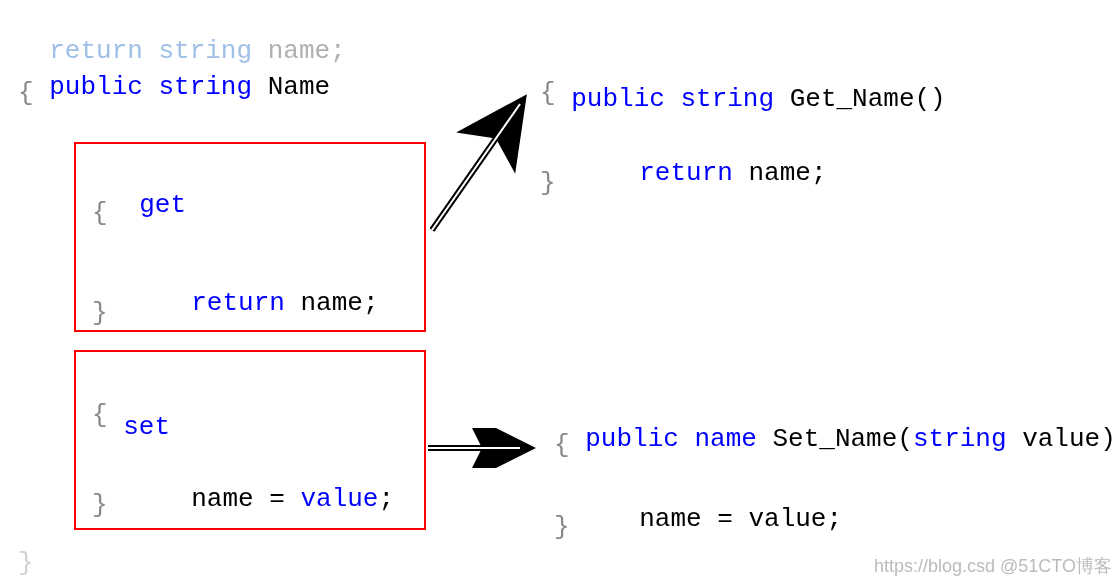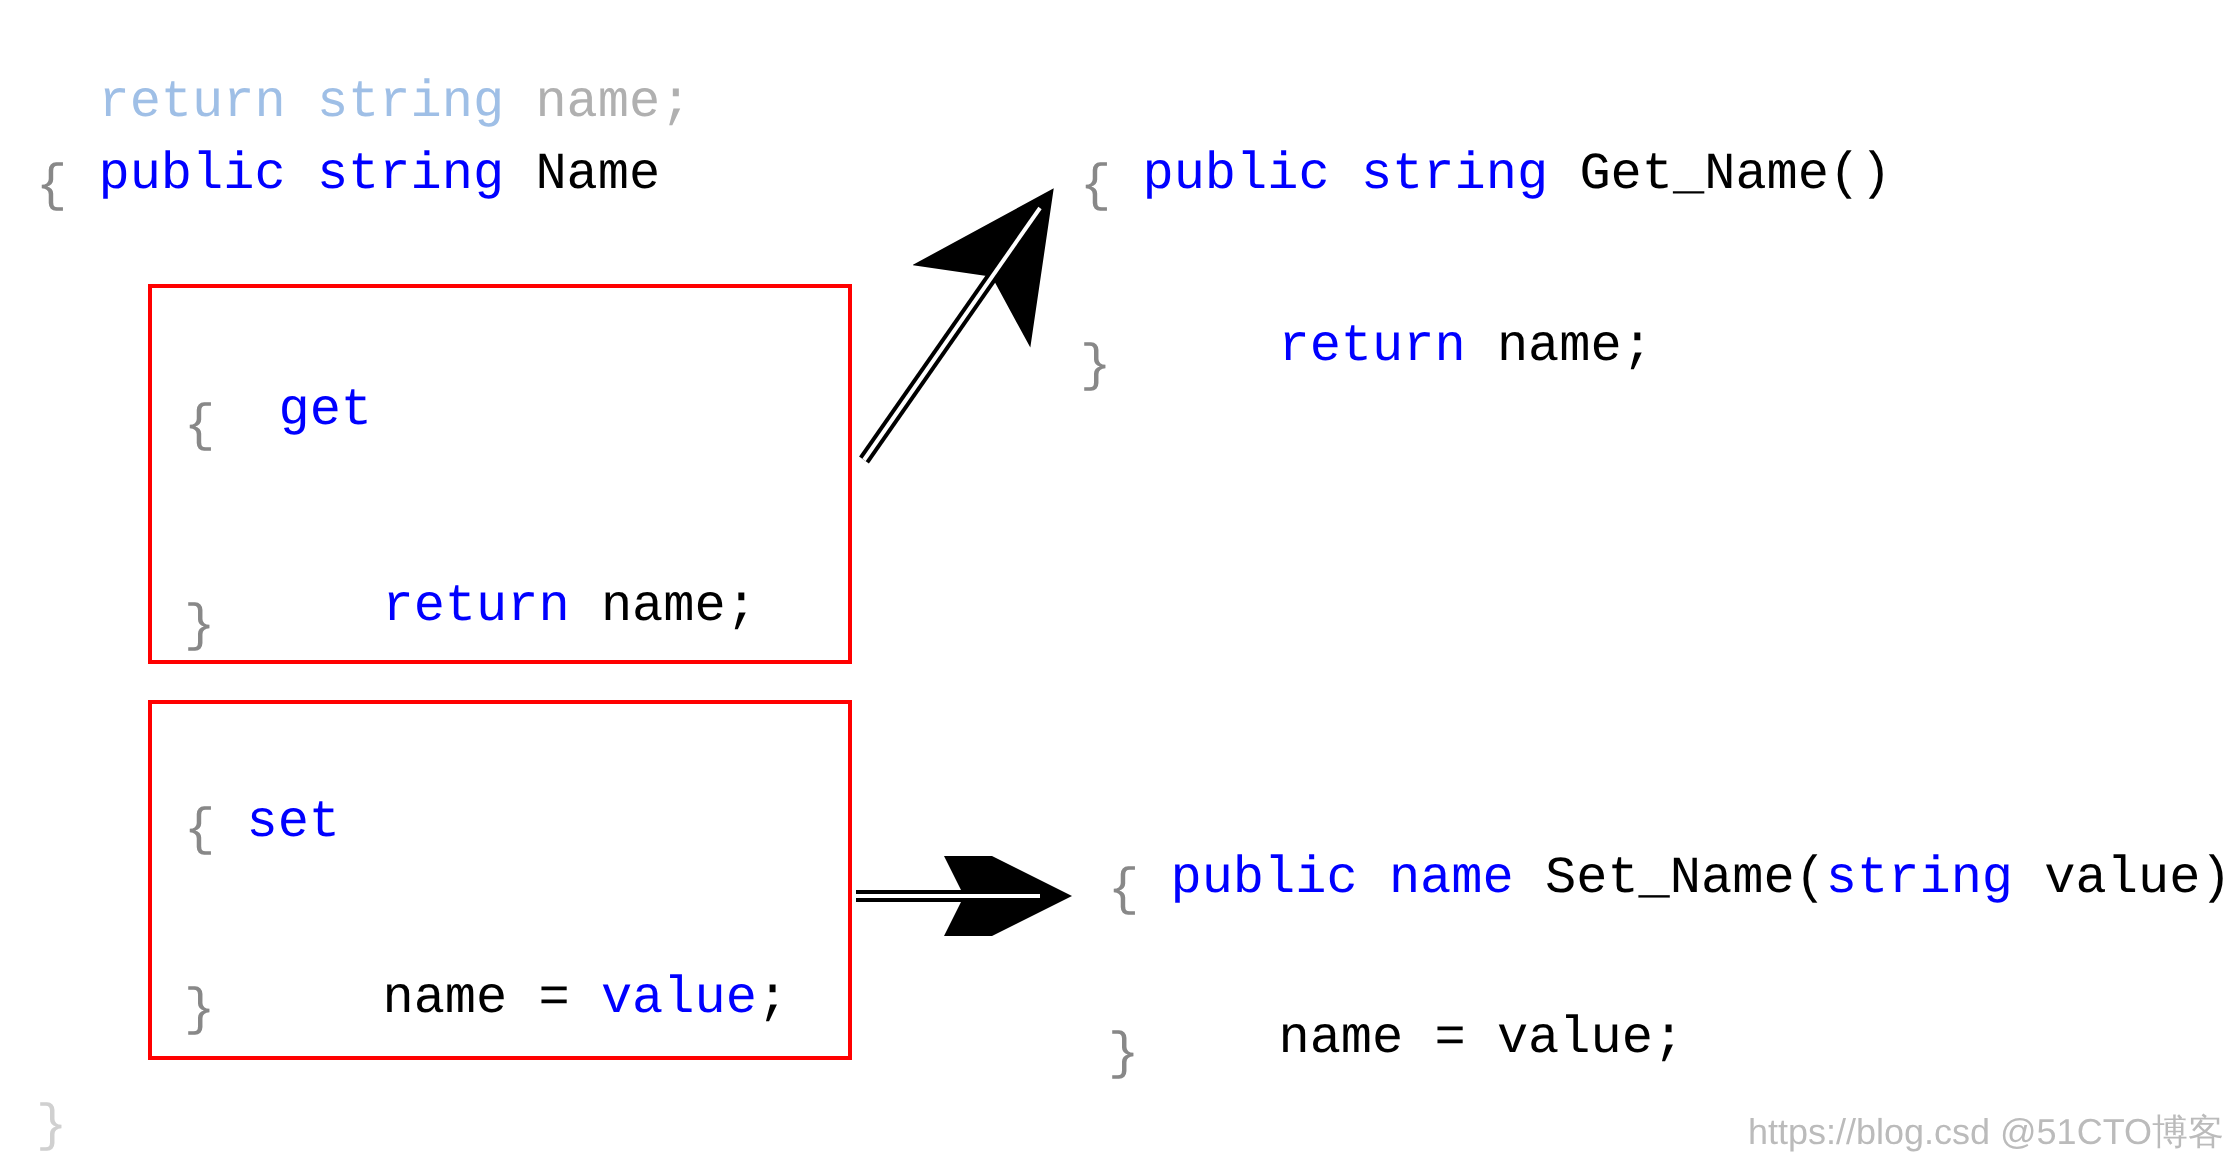--- a/index.html
+++ b/index.html
@@ -46,21 +46,21 @@
 
 <div class="code-line" style="left:108px; top:160px;">
   <span class="kw">get</span>
 </div>
 <div class="code-line" style="left:92px; top:198px;"><span class="brace">{</span></div>
 <div class="code-line" style="left:160px; top:258px;">
   <span class="kw">return</span><span> </span><span class="ident">name</span><span class="ident">;</span>
 </div>
 <div class="code-line" style="left:92px; top:298px;"><span class="brace">}</span></div>
 
-<div class="code-line" style="left:92px; top:366px;font-family:Liberation Mono, monospace;">
+<div class="code-line" style="left:92px; top:382px;font-family:Liberation Mono, monospace;">
   <span class="kw">set</span>
 </div>
 <div class="code-line" style="left:92px; top:400px;"><span class="brace">{</span></div>
 <div class="code-line" style="left:160px; top:454px;">
   <span class="ident">name</span><span class="ident"> = </span><span class="kw">value</span><span class="ident">;</span>
 </div>
 <div class="code-line" style="left:92px; top:490px;"><span class="brace">}</span></div>
 
 <div class="code-line" style="left:18px; top:548px;"><span class="brace-faded">}</span></div>
 
@@ -82,21 +82,21 @@
 <svg class="arrow" style="left:420px; top:428px; width:120px; height:40px;" viewBox="0 0 120 40">
   <defs>
     <marker id="ah2" markerWidth="14" markerHeight="14" refX="10" refY="6" orient="auto">
       <path d="M0,0 L12,6 L0,12 L3,6 Z" fill="#000"></path>
     </marker>
   </defs>
   <line x1="8" y1="20" x2="104" y2="20" stroke="#000" stroke-width="6" marker-end="url(#ah2)"></line>
   <line x1="8" y1="20" x2="100" y2="20" stroke="#fff" stroke-width="2"></line>
 </svg>
 
-<div class="code-line" style="left:540px; top:42px;">
+<div class="code-line" style="left:540px; top:54px;">
   <span class="kw">public</span><span> </span><span class="kw">string</span><span> </span><span class="ident">Get_Name</span><span class="ident">()</span>
 </div>
 <div class="code-line" style="left:540px; top:78px;"><span class="brace">{</span></div>
 <div class="code-line" style="left:608px; top:128px;">
   <span class="kw">return</span><span> </span><span class="ident">name</span><span class="ident">;</span>
 </div>
 <div class="code-line" style="left:540px; top:168px;"><span class="brace">}</span></div>
 
 <div class="code-line" style="left:554px; top:394px;">
   <span class="kw">public</span><span> </span><span class="kw">name</span><span> </span><span class="ident">Set_Name</span><span class="ident">(</span><span class="kw">string</span><span> </span><span class="ident">value</span><span class="ident">)</span>

